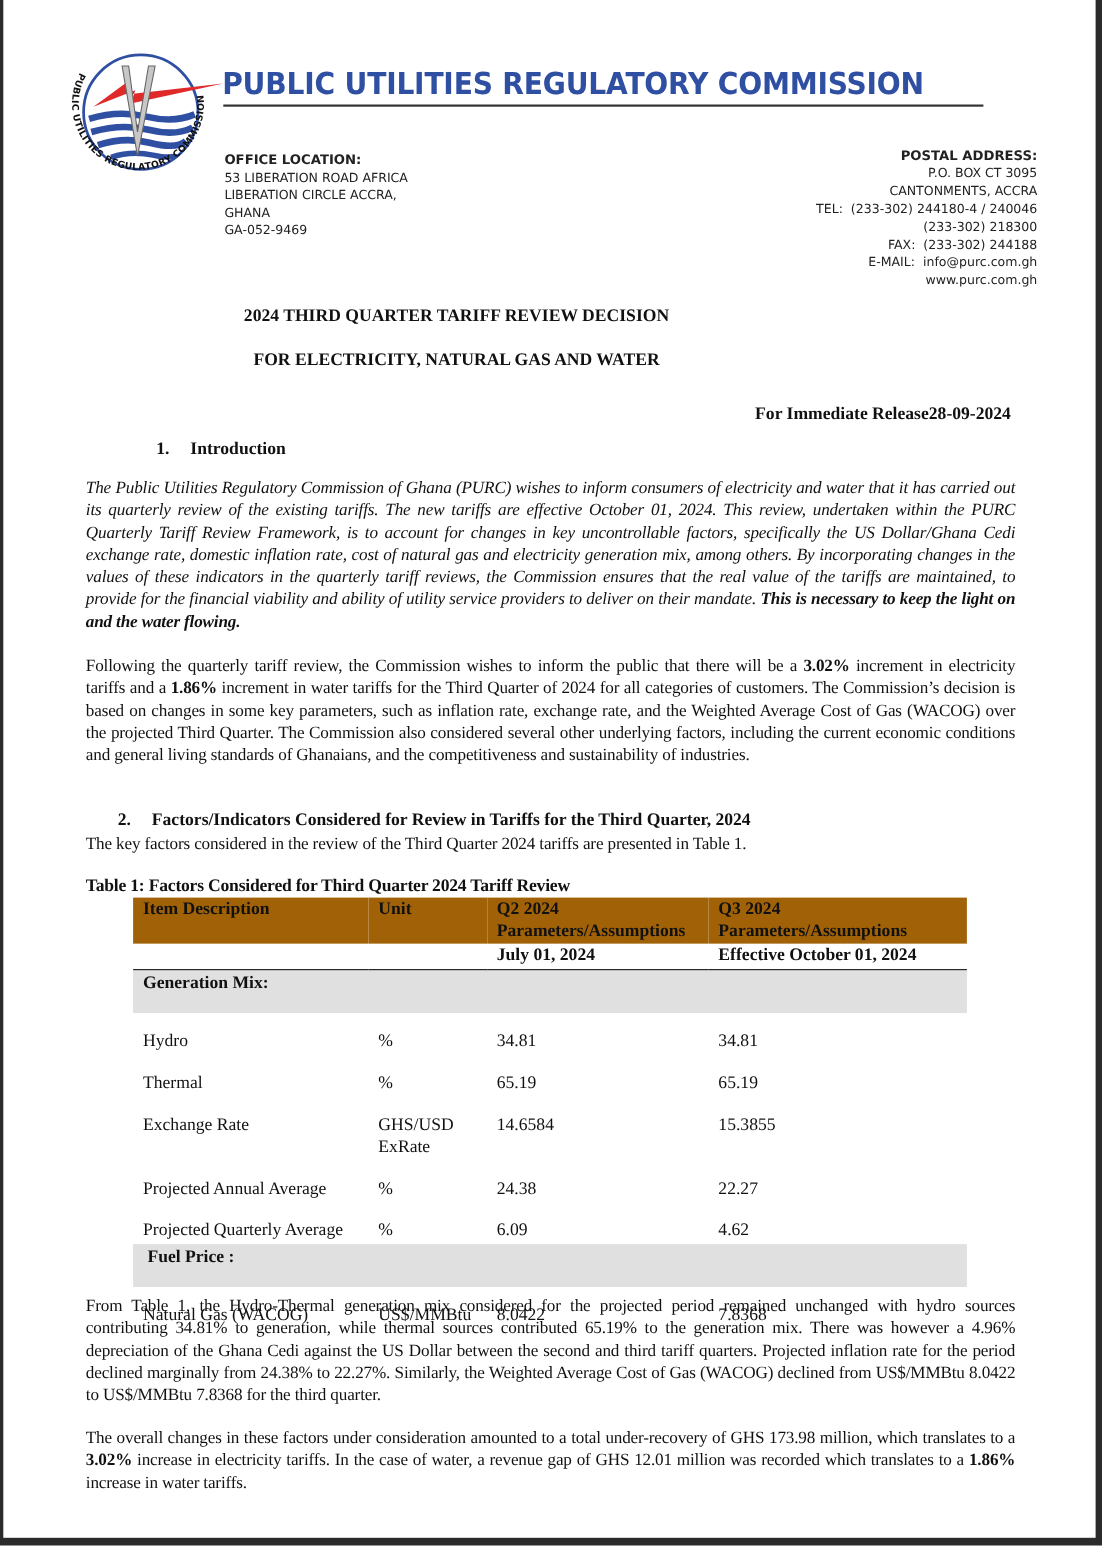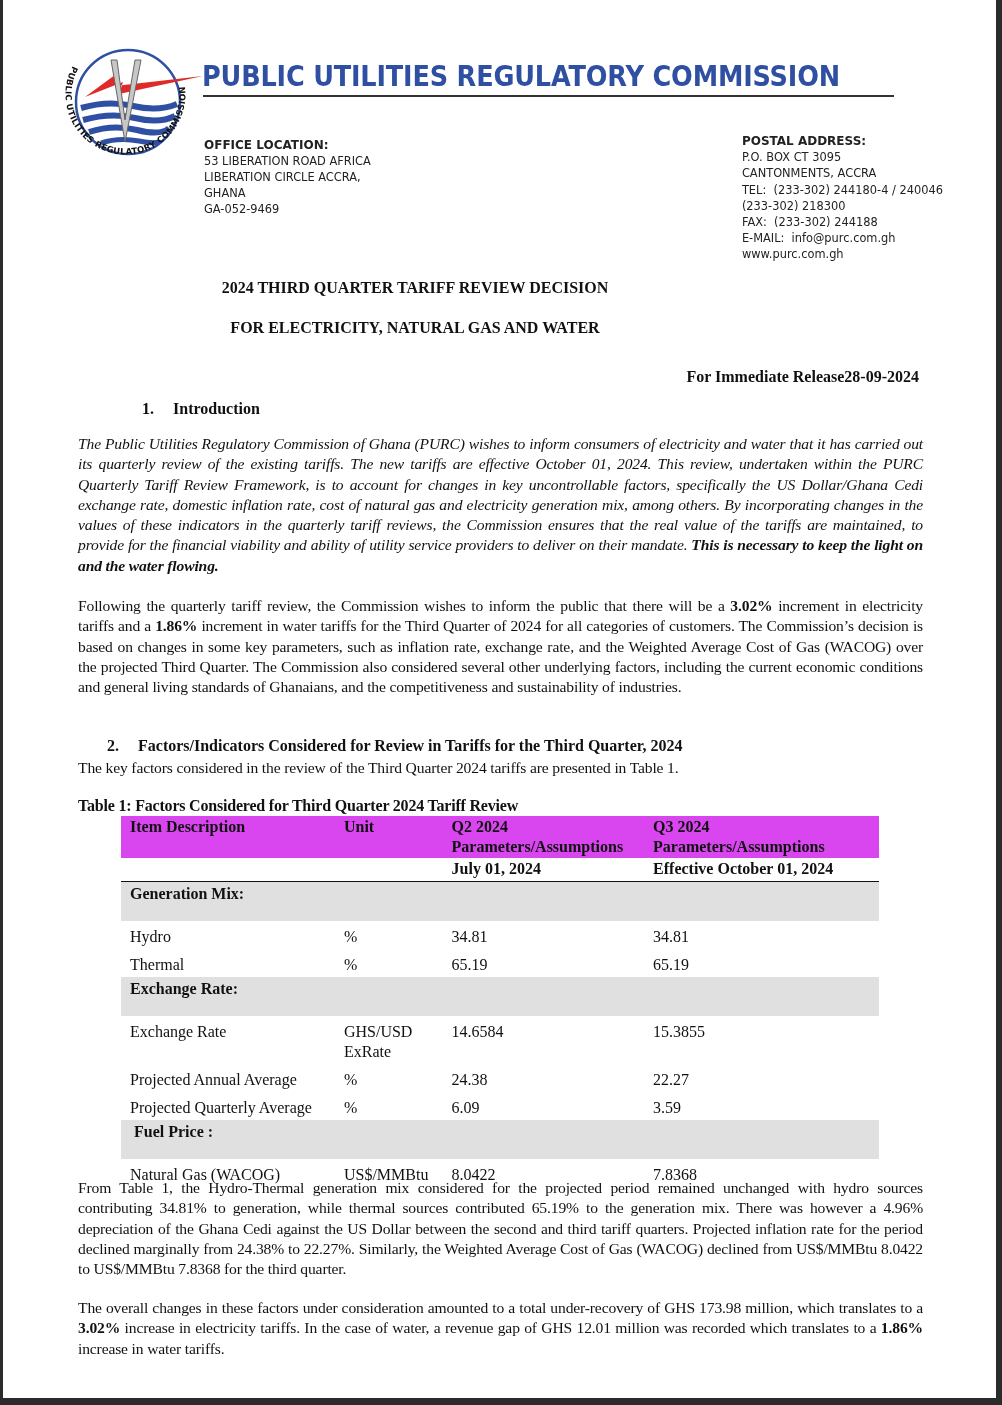--- a/index.html
+++ b/index.html
@@ -35,21 +35,21 @@
   .title-rule {
     position: absolute; left: 200px; top: 95px; width: 691px; height: 2px; background: #333;
   }
   .office {
     position: absolute; left: 201px; top: 137px;
     font-family: "DejaVu Sans", "Liberation Sans", sans-serif;
     font-size: 11.4px; line-height: 16px; color: #222;
   }
   .office .lbl { font-weight: bold; font-size: 12px; }
   .postal {
-    position: absolute; right: 53px; top: 133px; 
+    position: absolute; right: 53px; top: 133px; text-align: right;
     font-family: "DejaVu Sans", "Liberation Sans", sans-serif;
     font-size: 11.4px; line-height: 16.2px; color: #222;
   }
   .postal .lbl { font-weight: bold; font-size: 12px; }
 
   
   .center-heading {
     position: absolute; left: 0; width: 824px; text-align: center;
     font-weight: bold; font-size: 16px;
   }
@@ -88,25 +88,25 @@
     font-size: 16px; line-height: 20px;
   }
   .tbl td, .tbl th {
     padding: 1px 0 1px 9px; vertical-align: top; text-align: left;
   }
   .tbl th { font-weight: bold; }
   .tbl .col1 { width: 226px; }
   .tbl .col2 { width: 101px; }
   .tbl .col3 { width: 196px; }
   .tbl .col4 { width: 235px; }
-  .tbl .head-shaded th { background: #d946ef; }
+  .tbl .head-shaded th { background: #a16207; }
   .tbl .head-plain th { background: #fff; padding-bottom: 2px; border-bottom: 1.5px solid #111; }
   .tbl .group td { background: #e0e0e0; font-weight: bold; padding-top: 2px; padding-bottom: 17px; }
   .tbl .group td.indent { padding-left: 13px; }
-  .tbl .row td { padding-top: 6px; padding-bottom: 2px; }
+  .tbl .row td { padding-top: 16px; padding-bottom: 2px; }
   b { font-weight: bold; }
 </style>
 </head>
 <body>
 
 <div class="page">
 
   <div class="logo">
     <svg width="150" height="125" viewBox="0 0 150 125">
       <defs>
@@ -204,44 +204,41 @@
       <td>34.81</td>
       <td>34.81</td>
     </tr>
     <tr class="row">
       <td>Thermal</td>
       <td>%</td>
       <td>65.19</td>
       <td>65.19</td>
     </tr>
 
-    <tr class="group">
-      <td colspan="4">Exchange Rate:</td>
-    </tr>
     <tr class="row">
       <td>Exchange Rate</td>
       <td>
             <div>GHS/USD</div>
             <div>ExRate</div>
           </td>
       <td>14.6584</td>
       <td>15.3855</td>
     </tr>
 
     <tr class="row">
       <td>Projected Annual Average</td>
       <td>%</td>
       <td>24.38</td>
       <td>22.27</td>
     </tr>
     <tr class="row">
       <td>Projected Quarterly Average</td>
       <td>%</td>
       <td>6.09</td>
-      <td>3.59</td>
+      <td>4.62</td>
     </tr>
 
     <tr class="group">
       <td colspan="4" class="indent">Fuel Price :</td>
     </tr>
     <tr class="row">
       <td>Natural Gas (WACOG)</td>
       <td style="white-space:nowrap">US$/MMBtu</td>
       <td>8.0422</td>
       <td>7.8368</td>

